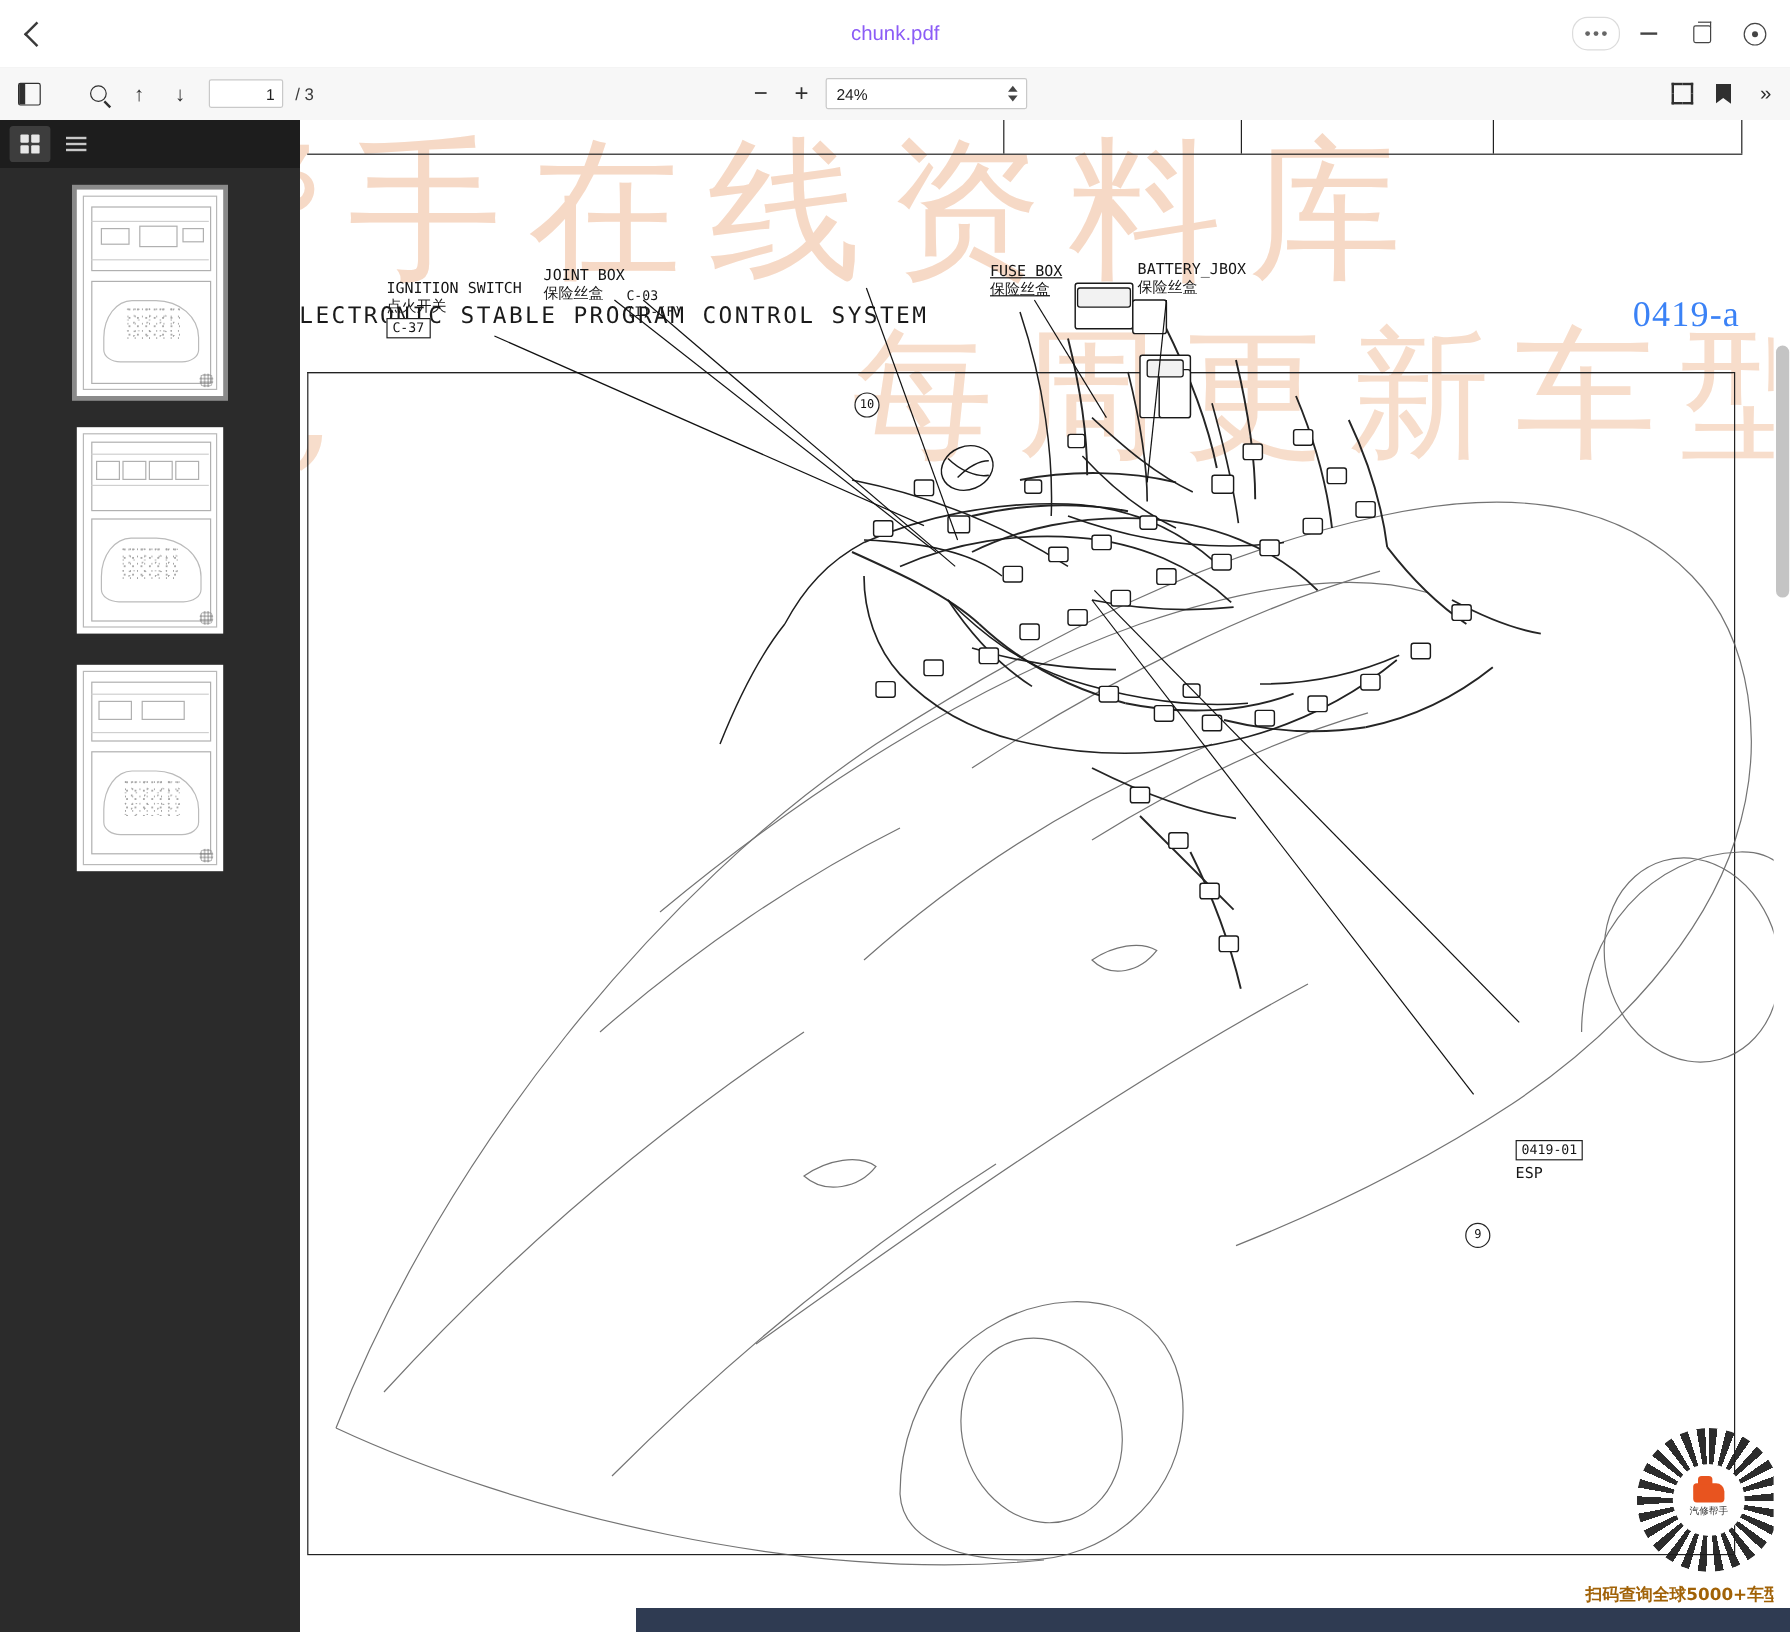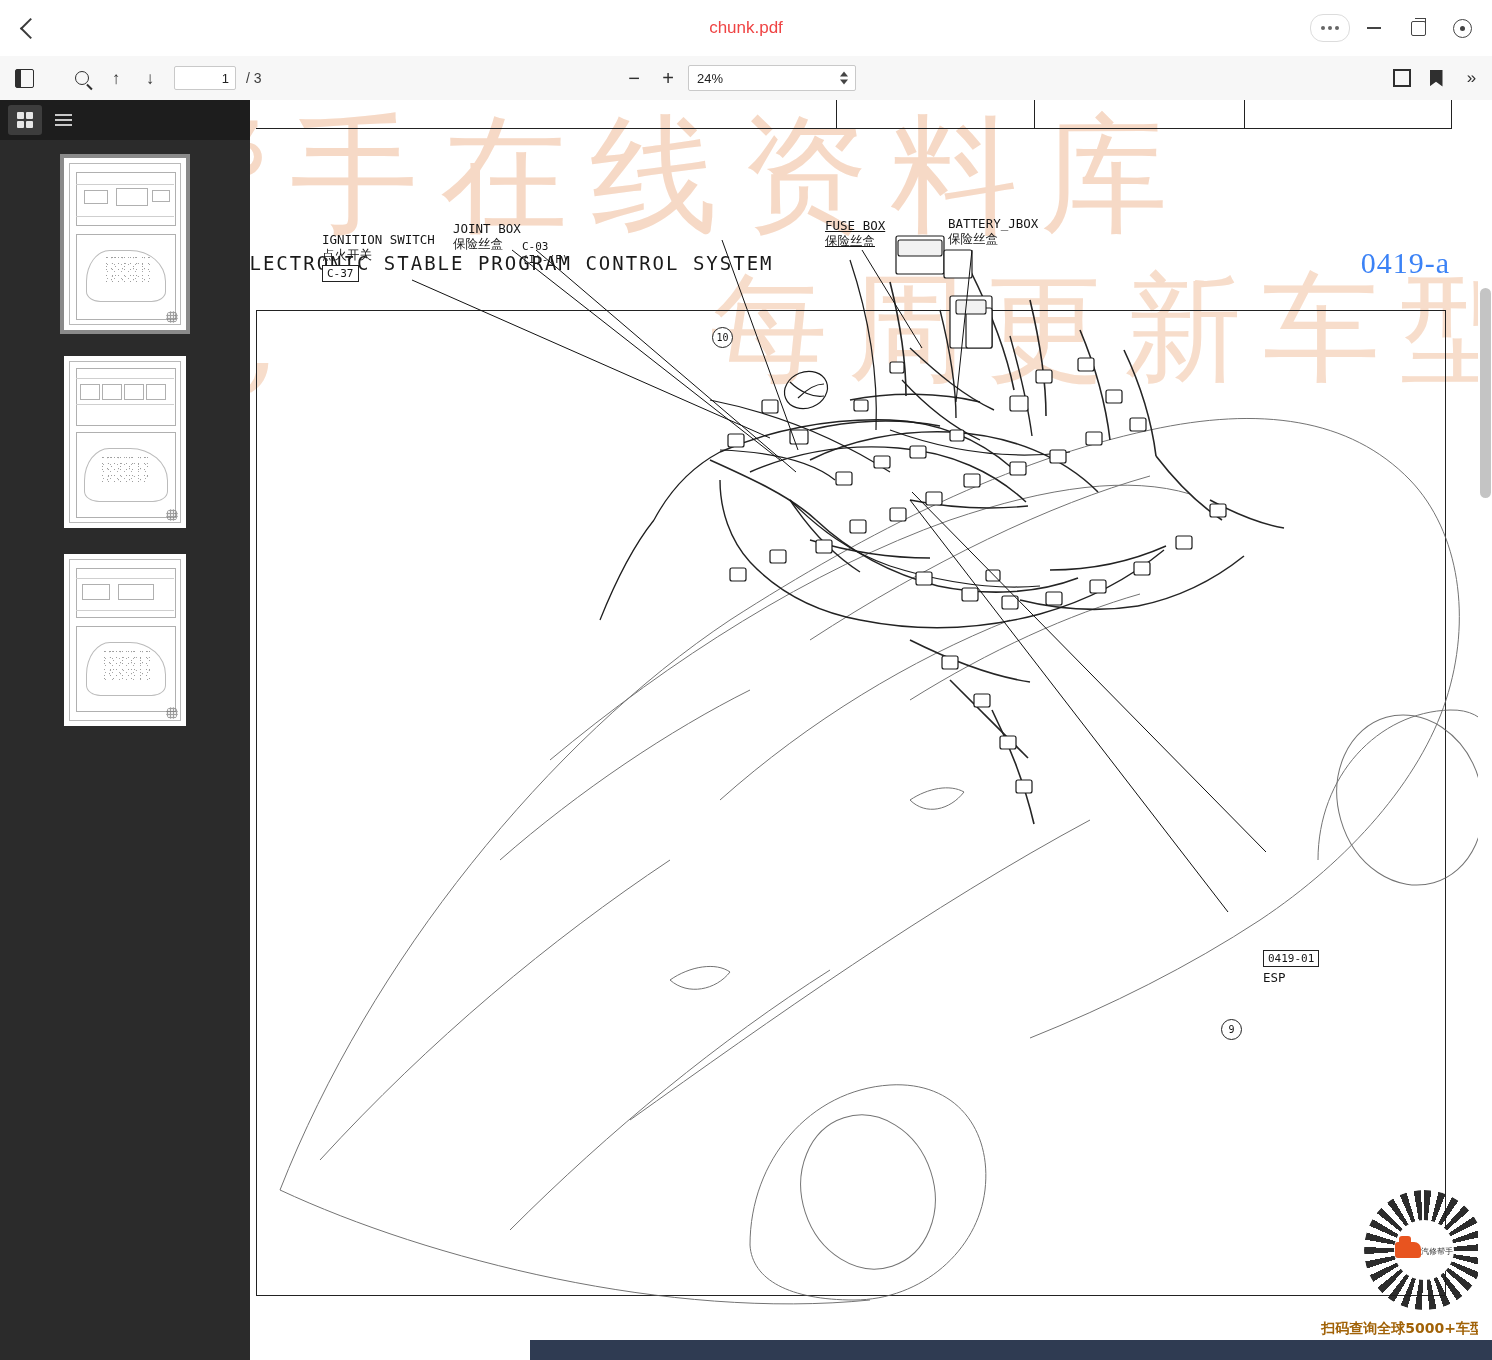--- a/index.html
+++ b/index.html
@@ -41,21 +41,21 @@
     border-left: 2px solid #3a3a3a;
     border-bottom: 2px solid #3a3a3a;
     transform: rotate(45deg);
     margin-left: 5px;
   }
   .doc-title {
     position: absolute;
     left: 0; right: 0;
     text-align: center;
     font-size: 17px;
-    color: #ef4444;
+    color: #8b5cf6;
     line-height: 56px;
     pointer-events: none;
   }
   .win-controls {
     position: absolute;
     right: 10px; top: 0;
     height: 56px;
     display: flex; align-items: center; gap: 4px;
   }
   .win-btn {
@@ -451,21 +451,21 @@
     -webkit-mask-image: radial-gradient(circle, transparent 0 22px, #000 23px 60px);
     mask-image: radial-gradient(circle, transparent 0 22px, #000 23px 60px);
     opacity: .92;
   }
   .qr-center {
     position: absolute;
     right: 38px; bottom: 80px;
     width: 60px; height: 60px;
     border-radius: 50%;
     background: #ffffff;
-    display: flex; flex-direction: row; align-items: center; justify-content: center;
+    display: flex; flex-direction: column; align-items: center; justify-content: center;
   }
   .qr-logo {
     width: 26px; height: 16px;
     background: #e8541f;
     border-radius: 3px 7px 3px 3px;
     position: relative;
   }
   .qr-logo:after {
     content: "";
     position: absolute; left: 4px; top: -6px;

